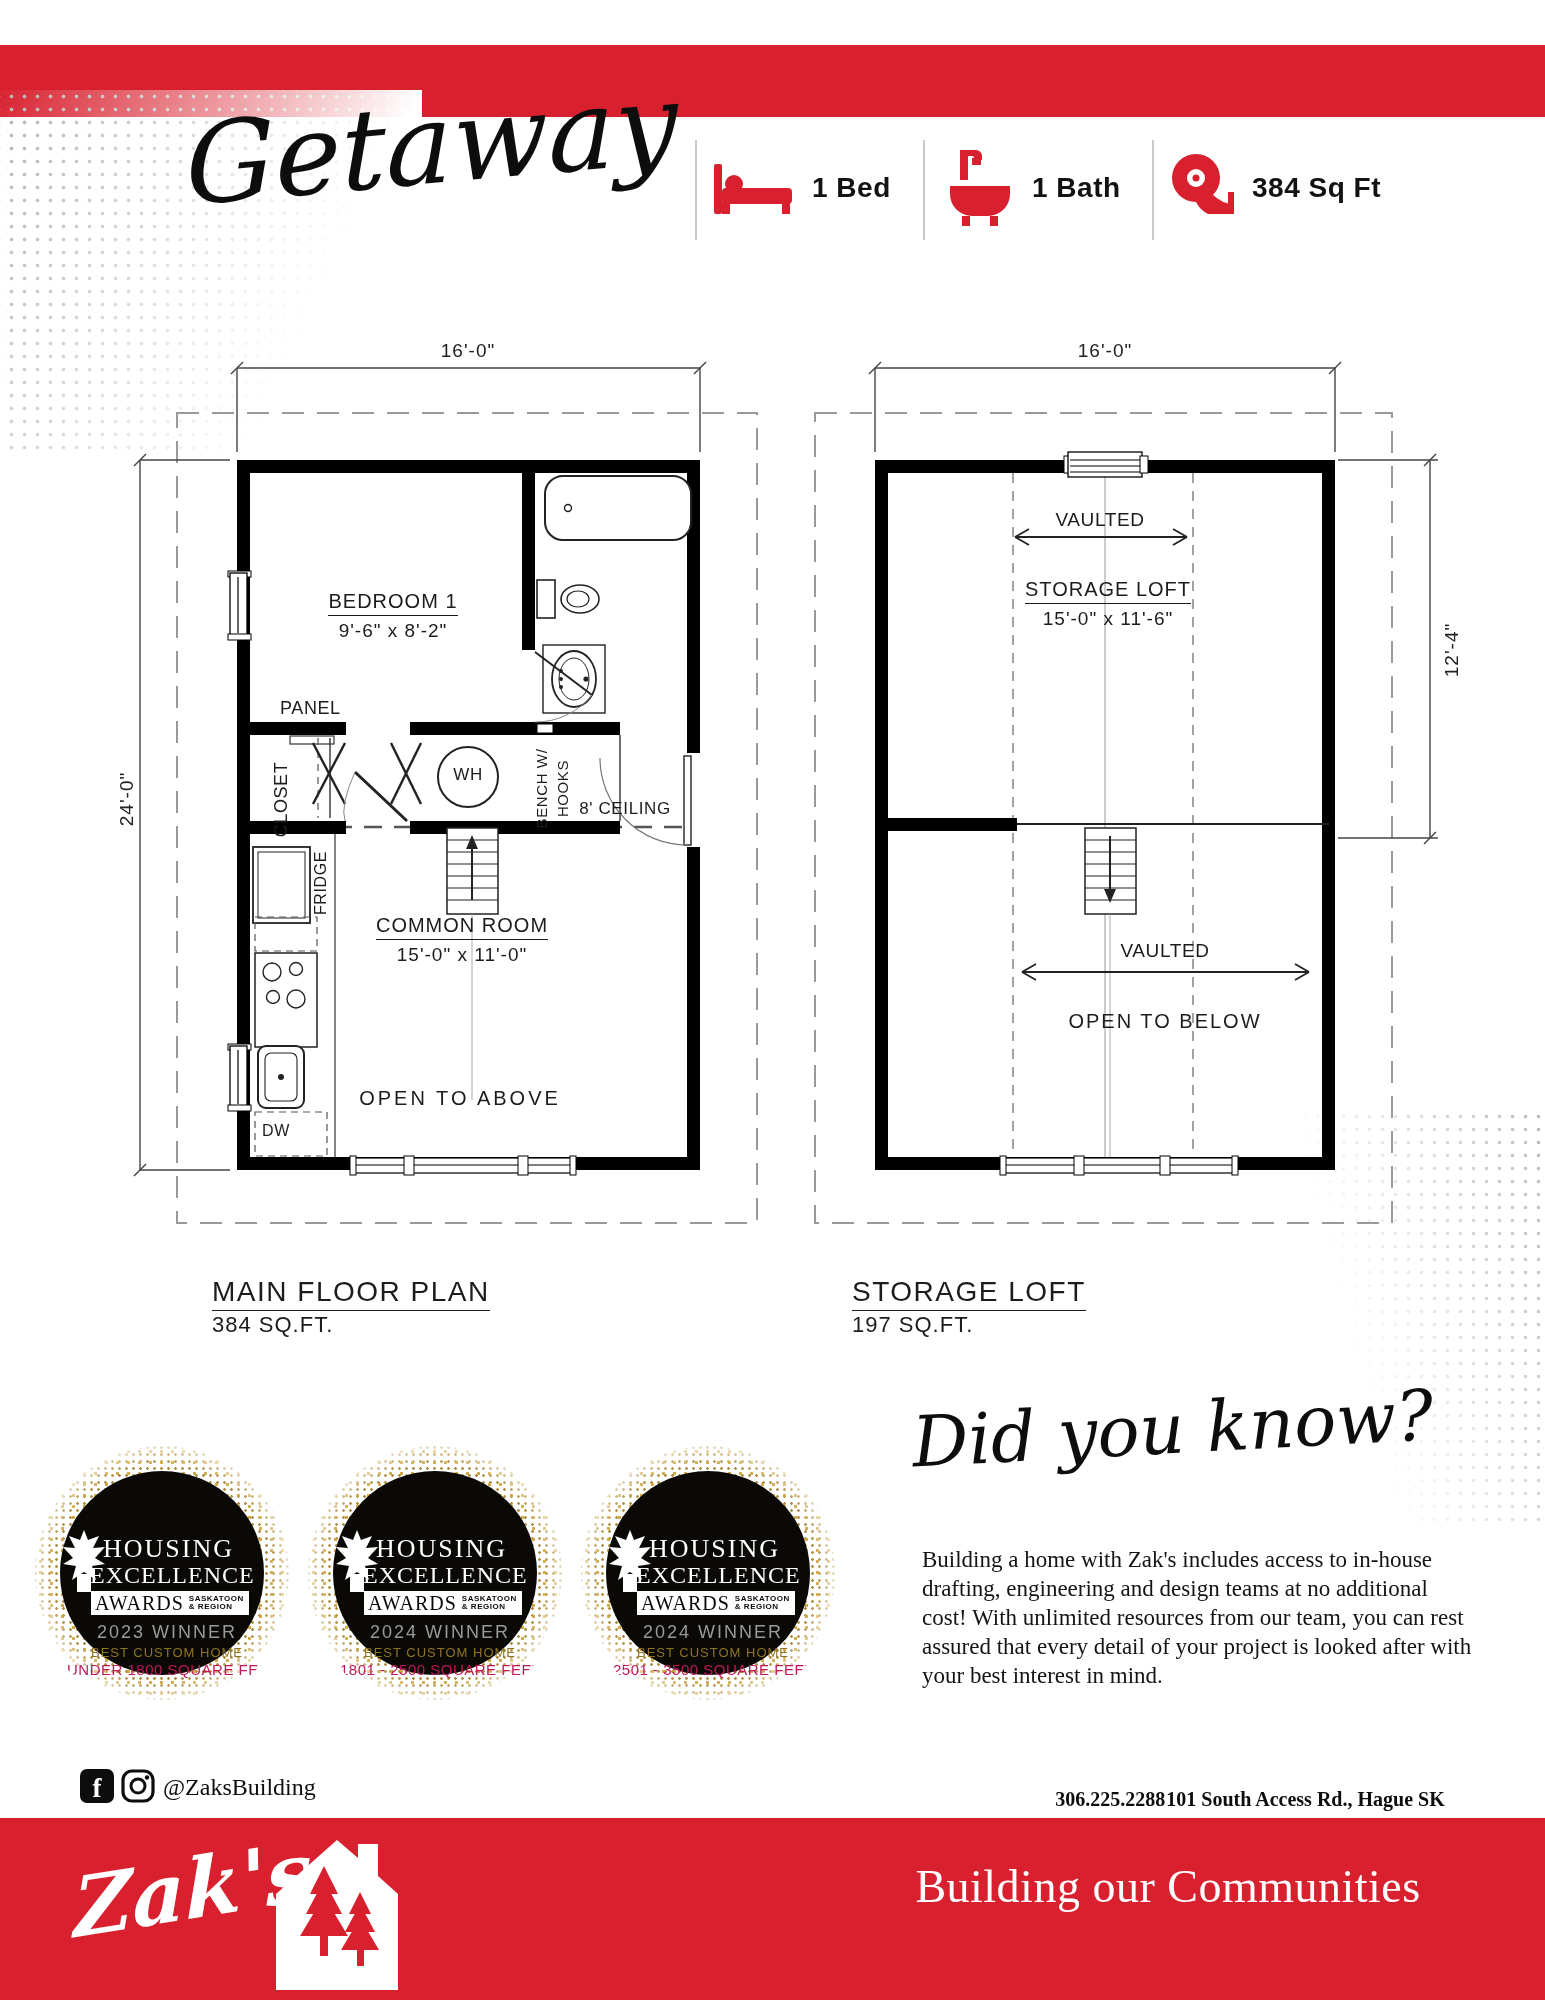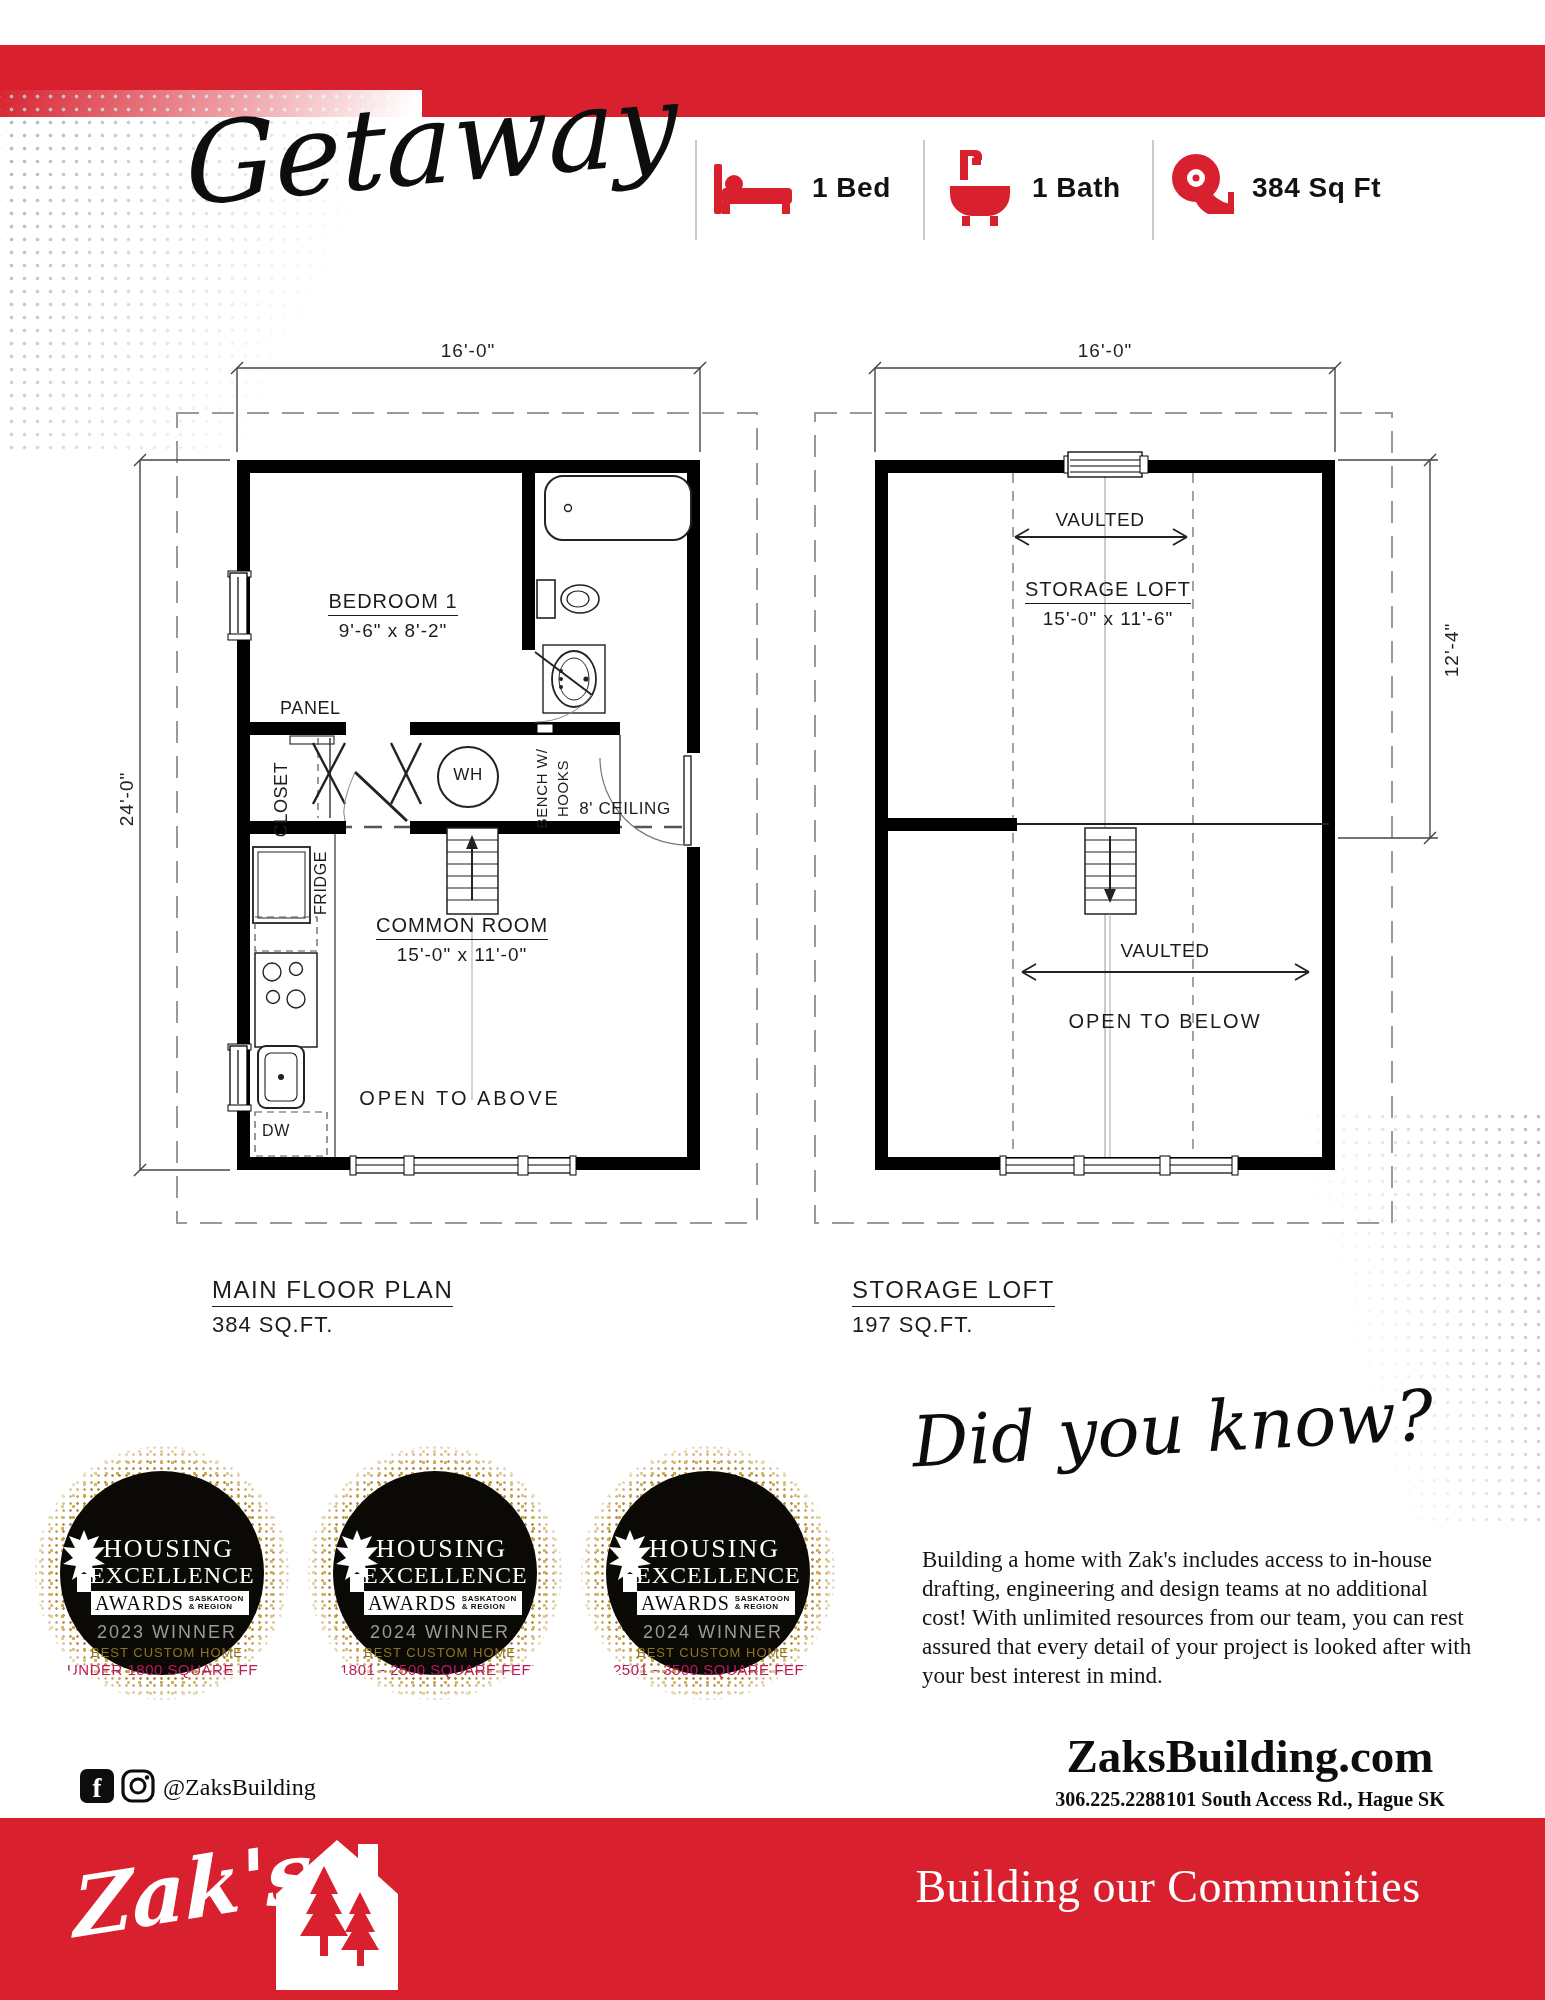--- a/index.html
+++ b/index.html
@@ -24,21 +24,21 @@
   .title-script{left:185px;top:88px;font-size:112px;line-height:1;transform:rotate(-5deg) skewX(-4deg);}
   .spec-divider{width:2px;background:#c9c9c9;top:140px;height:100px;}
   .spec-label{font-size:28px;font-weight:bold;color:#121212;letter-spacing:0.5px;}
   
   .plan-label{font-size:19px;letter-spacing:0.6px;color:#1c1c1c;white-space:nowrap;}
   .plan-label.center{text-align:center;white-space:normal;}
   .rot{transform:rotate(-90deg);}
   .room-title{display:inline-block;font-size:20px;letter-spacing:1px;border-bottom:1.6px solid #1c1c1c;padding-bottom:2px;}
   .room-dims{display:block;font-size:19px;letter-spacing:1px;margin-top:4px;}
   .dim-text{font-size:19px;letter-spacing:1px;color:#222;}
-  .caption-title{display:inline-block;font-size:24px;letter-spacing:1.5px;border-bottom:1.6px solid #1c1c1c;padding-bottom:2px;}
+  .caption-title{display:inline-block;font-size:28px;letter-spacing:1.5px;border-bottom:1.6px solid #1c1c1c;padding-bottom:2px;}
   .caption-area{font-size:22px;letter-spacing:1px;}
   .ls3{letter-spacing:3px;margin-top:36px;}
   
   .badge{width:270px;height:270px;border-radius:50%;overflow:hidden;}
   .badge::before{content:"";position:absolute;inset:8px;border-radius:50%;
     background-image:radial-gradient(rgba(206,164,60,0.95) 1.4px,rgba(206,164,60,0) 2px),
                      radial-gradient(rgba(160,120,28,0.85) 1px,rgba(160,120,28,0) 1.6px);
     background-size:11px 11px,7px 7px;background-position:0 0,4px 5px;}
   .badge::after{content:"";position:absolute;inset:0;border-radius:50%;
     background:radial-gradient(closest-side,rgba(255,255,255,0) 80%,#fff 100%);}
@@ -430,21 +430,20 @@
   <div class="abs dyk-body">Building a home with Zak's includes access to in-house drafting, engineering and design teams at no additional cost! With unlimited resources from our team, you can rest assured that every detail of your project is looked after with your best interest in mind.</div>
 
   <div class="abs fb">f</div>
   <svg class="abs" style="left:121px;top:1769px;" width="34" height="34" viewBox="0 0 34 34">
     <rect x="2" y="2" width="30" height="30" rx="9" fill="none" stroke="#0d0d0d" stroke-width="3.2"></rect>
     <circle cx="17" cy="17" r="7" fill="none" stroke="#0d0d0d" stroke-width="3"></circle>
     <circle cx="26" cy="8.5" r="2.2" fill="#0d0d0d"></circle>
   </svg>
   <div class="abs handle">@ZaksBuilding</div>
 
-  <div class="abs website">ZaksBuilding.com</div>
   <div class="abs contact">
     <span>306.225.2288</span>
     <span>101 South Access Rd., Hague SK</span>
   </div>
 
   <div class="abs bottom-bar"></div>
   <div class="abs logo-zaks">Zak's</div>
   <svg class="abs" style="left:262px;top:1832px;" width="150" height="158" viewBox="0 0 150 158">
     <path d="M14 62 L75 8 L96 26 V12 H116 V44 L136 62 V158 H14 Z" fill="#fff"></path>
     <g fill="#D8202E">

